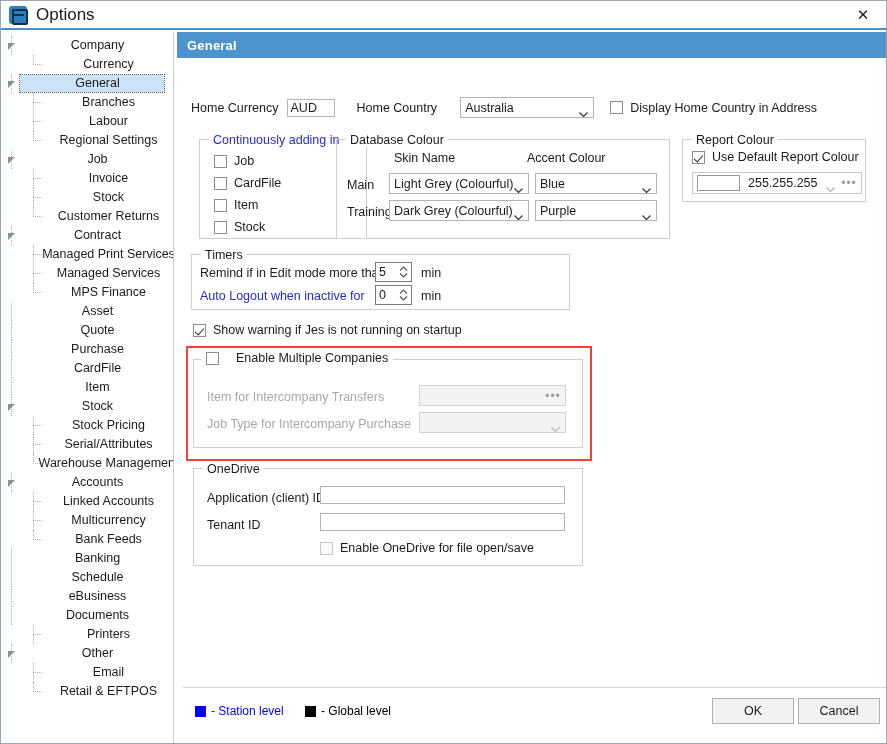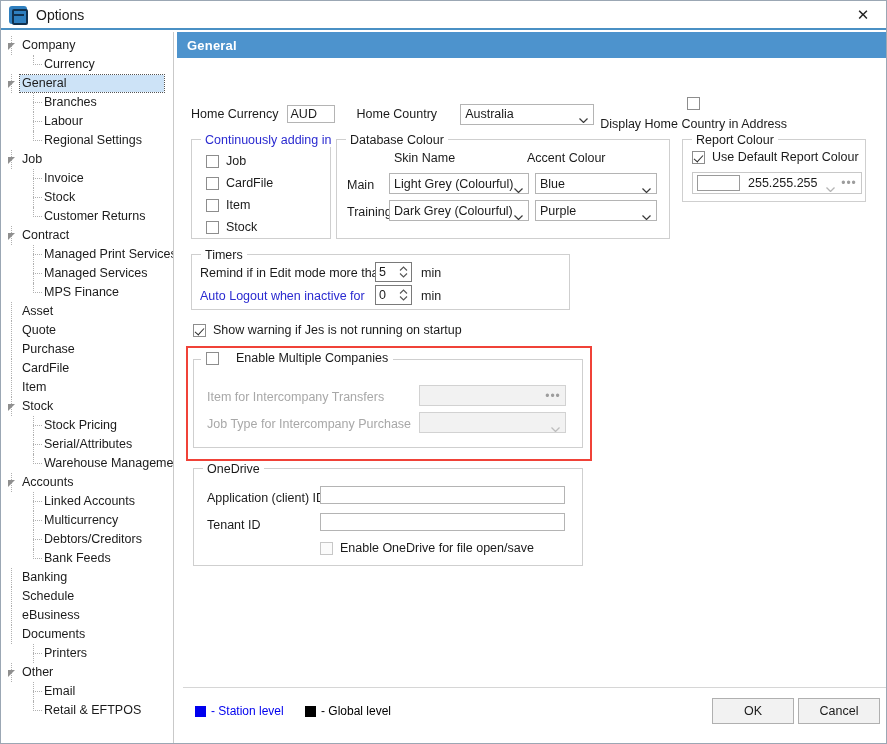--- a/index.html
+++ b/index.html
@@ -46,21 +46,21 @@
     border-radius: 2px;
   }
   #app-icon::after {
     content: "";
     position: absolute; left: 3px; top: 8px;
     width: 12px; height: 2px;
     background: #11304d;
   }
   #titlebar .title {
     margin-left: 9px;
-    font-size: 14px;
+    font-size: 17px;
     color: #1b1b1b;
   }
   #close-btn {
     position: absolute; right: 0; top: 0;
     width: 46px; height: 27px;
     display: flex; align-items: center; justify-content: center;
     font-size: 15px; color: #222;
     cursor: default;
     user-select: none;
   }
@@ -75,20 +75,21 @@
     overflow: hidden;
   }
   .tree-node {
     position: relative;
     height: 19px;
     display: flex; align-items: center;
     font-size: 12.5px;
     color: #1b1b1b;
     white-space: nowrap;
     cursor: default;
+    justify-content: center;
   }
   .tree-node .label { line-height: 19px; }
   .lvl0 { padding-left: 20px; }
   .lvl1 { padding-left: 42px; }
 
   
   .tree-node.lvl0::before {
     content: "";
     position: absolute; left: 9px; top: 0;
     width: 1px; height: 19px;
@@ -403,23 +404,20 @@
           </svg>
         </span>
         <span class="label">Accounts</span>
       </div>
       <div class="tree-node lvl1">
         <span class="label">Linked Accounts</span>
       </div>
       <div class="tree-node lvl1">
         <span class="label">Multicurrency</span>
       </div>
-      <div class="tree-node lvl1">
-        <span class="label">Debtors/Creditors</span>
-      </div>
       <div class="tree-node lvl1 last">
         <span class="label">Bank Feeds</span>
       </div>
       <div class="tree-node lvl0">
         <span class="label">Banking</span>
       </div>
       <div class="tree-node lvl0">
         <span class="label">Schedule</span>
       </div>
       <div class="tree-node lvl0">
@@ -458,27 +456,27 @@
         <span class="textbox" style="width:48px; margin-left:8px;">AUD</span>
         <span class="lbl" style="margin-left:22px;">Home Country</span>
         <span class="combo" style="width:134px; margin-left:23px;">
           <span>Australia</span>
           <span class="arrow">
             <svg width="9" height="5" viewBox="0 0 9 5">
                 <path d="M0.5 0.5 L4.5 4.5 L8.5 0.5" fill="none" stroke="#3a3a3a" stroke-width="1.2"></path>
               </svg>
           </span>
         </span>
-        <span class="chk-row" style="margin-left:6px;flex-direction:column;">
+        <span class="chk-row" style="margin-left:16px;">
           <span class="chk"></span>
           <span class="lbl">Display Home Country in Address</span>
         </span>
       </div>
 
-      <div class="group" style="left:16px; top:81px; width:140px; height:100px;">
+      <div class="group" style="left:24px; top:81px; width:168px; height:100px;">
         <div class="gtitle blue">Continuously adding in</div>
         <div style="position:absolute; left:14px; top:14px;" id="cont-items">
             <div class="chk-row" style="margin-bottom: 8px;">
               <span class="chk"></span>
               <span class="lbl">Job</span>
             </div>
             <div class="chk-row" style="margin-bottom: 8px;">
               <span class="chk"></span>
               <span class="lbl">CardFile</span>
             </div>

